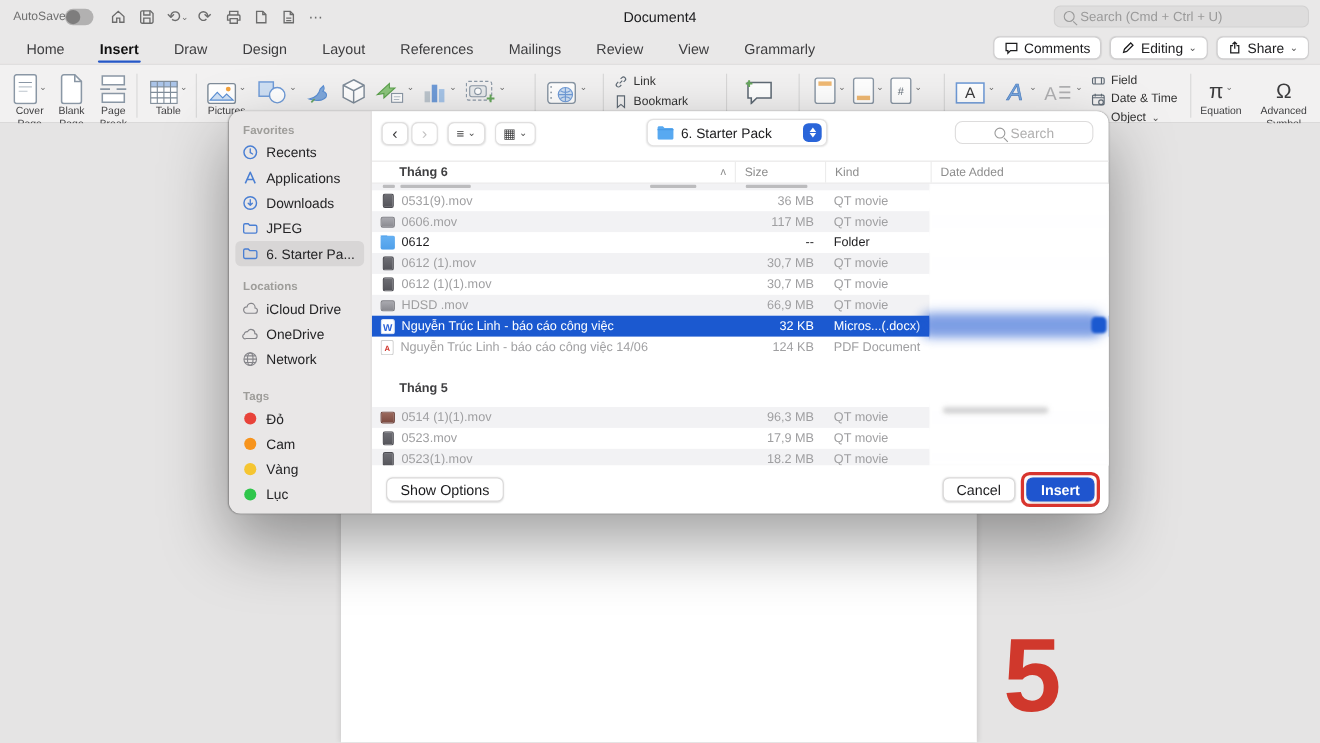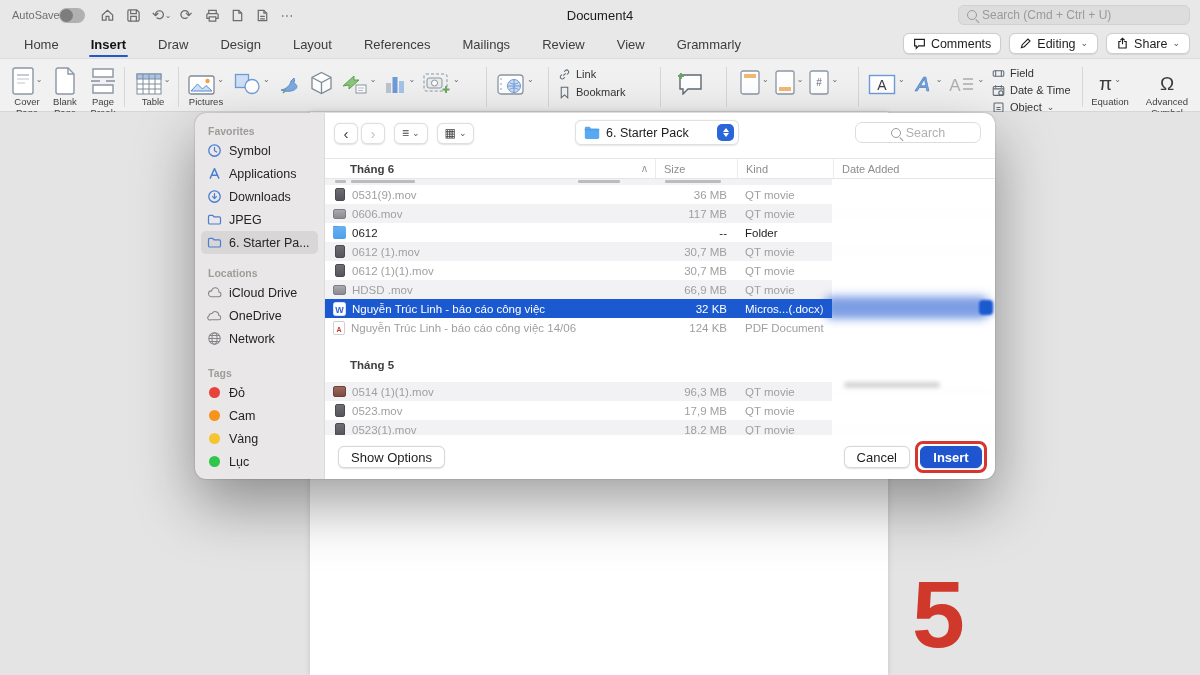--- a/index.html
+++ b/index.html
@@ -40,21 +40,21 @@
   .minirow{display:flex;align-items:center;gap:5px;height:16px;font-size:11px;color:#333;}
   .minirow svg{width:13px;height:13px;stroke:#5f6a75;fill:none;stroke-width:1.3;}
   .glyphbtn{font-size:19px;color:#3c3c3e;}
 
   
   .canvas{position:absolute;left:0;top:112px;width:100%;bottom:0;background:#e5e4e4;}
   .page{position:absolute;left:310px;top:0;width:578px;bottom:0;background:#fff;box-shadow:0 0 6px rgba(0,0,0,.14);}
   .step-annot{position:absolute;left:912px;top:448px;font-size:95px;font-weight:800;line-height:1.15;}
 
   
-  .dialog{position:absolute;left:195px;top:101px;width:800px;height:366px;border-radius:11px;background:#a3a3a3;display:flex;overflow:hidden;box-shadow:0 25px 60px rgba(0,0,0,.38),0 0 1.5px rgba(0,0,0,.35);margin-top:12px;}
+  .dialog{position:absolute;left:208px;top:101px;width:800px;height:366px;border-radius:11px;background:#a3a3a3;display:flex;overflow:hidden;box-shadow:0 25px 60px rgba(0,0,0,.38),0 0 1.5px rgba(0,0,0,.35);}
   .dsb{width:130px;flex:none;background:#e9e7e7;border-right:1px solid #dcdada;padding-top:8px;}
   .sbh{margin:4px 0 2px 13px;font-size:10.5px;font-weight:700;color:#9e9d9a;}
   .sbh.mt{margin-top:13px;}
   .sbh.mt2{margin-top:17px;}
   .sbi{height:23px;display:flex;align-items:center;gap:7px;padding-left:6px;margin:0 6px;border-radius:5px;font-size:12.5px;color:#242426;white-space:nowrap;overflow:hidden;}
   .sbi.sel{background:#d8d6d6;}
   .sbi svg{width:15px;height:15px;flex:none;}
   .tagdot{width:11px;height:11px;border-radius:50%;flex:none;margin:0 2px;}
 
   .dmain{flex:1;display:flex;flex-direction:column;position:relative;background:#fff;}
@@ -446,21 +446,21 @@
     <div class="dsb">
       <div class="sbh">Favorites</div>
       <div id="fav-list">
           <div class="sbi">
             <span style="width: 15px; height: 15px; flex: 0 0 auto; display: flex; align-items: center;">
               <svg viewBox="0 0 16 16">
                 <circle cx="8" cy="8" r="6.1" fill="none" stroke="#4a7fd3" stroke-width="1.4"></circle>
                 <path d="M8 4.6V8.2L10.3 9.6" fill="none" stroke="#4a7fd3" stroke-width="1.3" stroke-linecap="round"></path>
               </svg>
             </span>
-            <span>Symbol</span>
+            <span>Recents</span>
           </div>
           <div class="sbi">
             <span style="width: 15px; height: 15px; flex: 0 0 auto; display: flex; align-items: center;">
               <svg viewBox="0 0 16 16">
                 <path d="M3.2 13.5 8 2.8l4.8 10.7M5 9.8h6" fill="none" stroke="#4a7fd3" stroke-width="1.5" stroke-linejoin="round"></path>
               </svg>
             </span>
             <span>Applications</span>
           </div>
           <div class="sbi">

